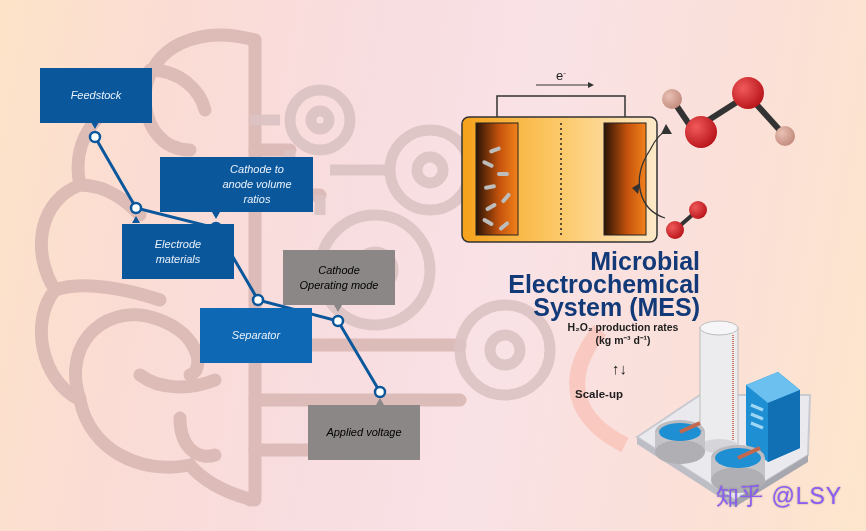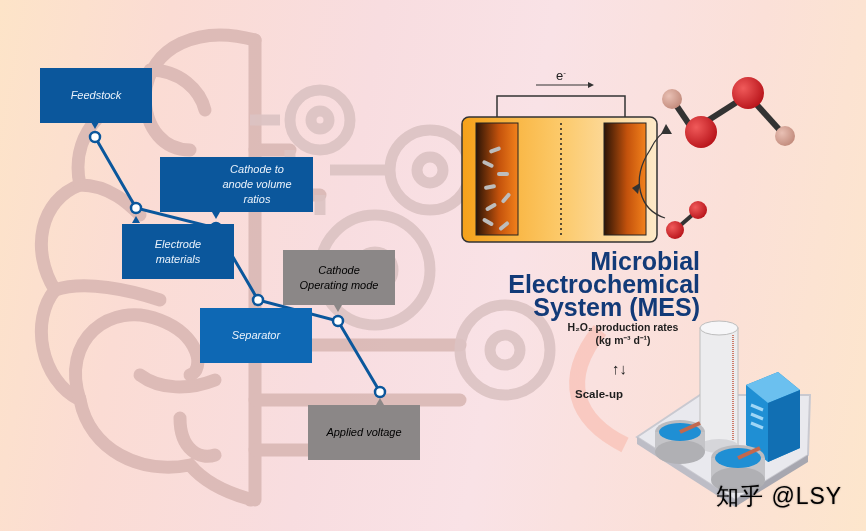--- a/index.html
+++ b/index.html
@@ -35,21 +35,21 @@
       color: #1d1d1d; font-weight: bold; font-size: 11.5px;
     }
     .updown {
       position: absolute; left: 612px; top: 360px; font-size: 15px; color: #222; font-weight: bold;
     }
     .eminus {
       position: absolute; left: 556px; top: 68px; font-size: 13px; color: #222;
     }
     .eminus sup { font-size: 8px; }
     .watermark {
-      position: absolute; left: 716px; top: 481px; color: #000000; font-size: 23px;
+      position: absolute; left: 716px; top: 481px; color: #8b5cf6; font-size: 23px;
       text-shadow: 0 0 2px rgba(0,0,0,0.35); letter-spacing: 1px;
     }
   </style>
 </head>
 <body>
 
 <svg id="bg" viewBox="0 0 866 531">
   <defs>
     <linearGradient id="anodeGrad" x1="0" x2="1">
       <stop offset="0" stop-color="#2b1406"></stop>

